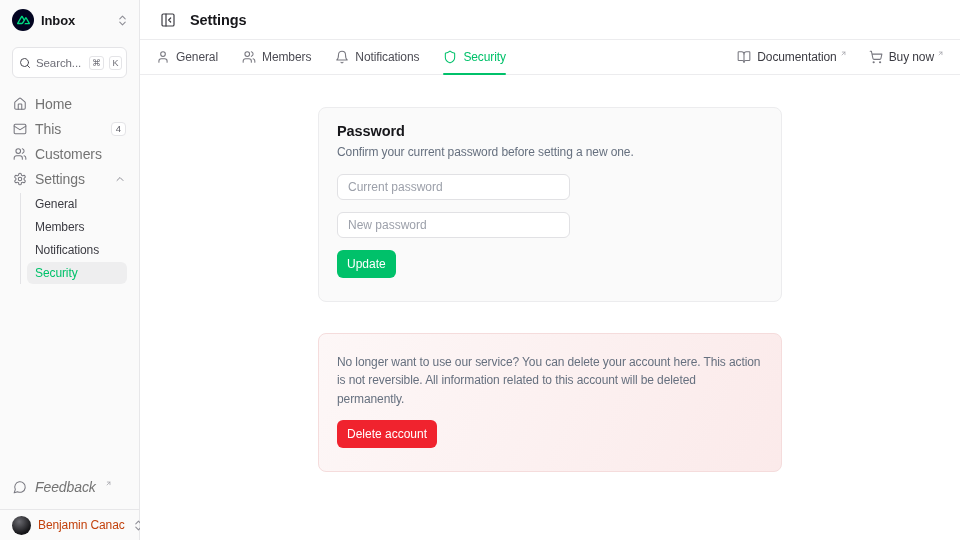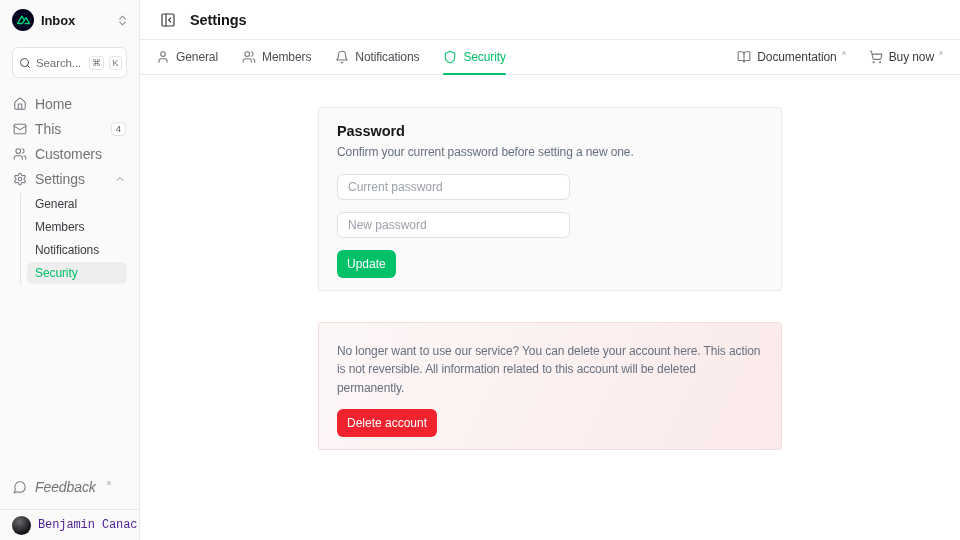--- a/index.html
+++ b/index.html
@@ -45,21 +45,21 @@
 
   .spacer { flex:1; }
 
   .sb-footer { margin:0 8px 8px;font-style:italic; }
   .ext { width:7px; height:7px; color:#9c9ca4; position:relative; top:-4px; margin-left:1px; flex:none; }
 
   .user-row { border-top:1px solid #e7e7e9; padding:0 10px 0 12px; height:31px;
     display:flex; align-items:center; gap:7px; cursor:pointer; }
   .avatar { width:19px; height:19px; border-radius:50%; flex:none;
     background:radial-gradient(circle at 38% 30%, #6a6a70, #151518 68%); }
-  .user-name { font-size:12px; font-weight:500; color:#4c1d95; flex:1; white-space:nowrap;font-family:Liberation Mono, monospace; }
+  .user-name { font-size:12px; font-weight:500; color:#c2410c; flex:1; white-space:nowrap; }
 
   
   .main { flex:1; min-width:0; display:flex; flex-direction:column; background:#fff; }
   .main-header { height:40px; flex:none; border-bottom:1px solid #ececee;
     display:flex; align-items:center; gap:10px; padding:0 16px; }
   .panel-btn { width:24px; height:24px; border:none; background:transparent; cursor:pointer;
     display:flex; align-items:center; justify-content:center; border-radius:5px; }
   .panel-btn .ic { width:16px; height:16px; color:#3c3c43; }
   .page-title { font-size:14.5px; font-weight:700; color:#17171b; }
 
@@ -71,21 +71,21 @@
   .tab.active .lbl { color:#00c16a; }
   .tab.active .ic { color:#00c16a; }
   .tab.active::after { content:""; position:absolute; left:0; right:0; bottom:-1px;
     height:2px; background:#00c16a; border-radius:1px; }
   .top-links { display:flex; gap:22px; align-items:center; }
   .top-link { display:flex; align-items:center; gap:6px; cursor:pointer; }
   .top-link .lbl { font-size:12px; font-weight:500; color:#3c3c43; }
 
   
   .content { flex:1; overflow:auto; padding:32px 0 24px; }
-  .card { width:464px; margin:0 auto; border-radius:3px; padding:15px 18px 12px; }
+  .card { width:464px; margin:0 auto; border-radius:8px; padding:15px 18px 23px; }
   .card-password { background:#fafafa; border:1px solid #ececee; }
   .card-account { margin-top:31px; border:1px solid #f5dcdc;
     background:linear-gradient(115deg, #fdf7f7 0%, #fbeaea 100%); }
   .card-title { font-size:14.5px; font-weight:700; color:#17171b; }
   .card-desc { font-size:12px; color:#66707f; margin-top:4px; line-height:1.55; max-width:424px; }
   .pw-input { display:block; width:233px; margin-top:12px; padding:5px 10px;
     font-size:12px; font-family:inherit; color:#17171b; background:#fff;
     border:1px solid #e1e1e4; border-radius:6px; outline:none; }
   .pw-input::placeholder { color:#9ca0aa; }
   .btn { display:inline-block; margin-top:12px; border:none; border-radius:6px;

